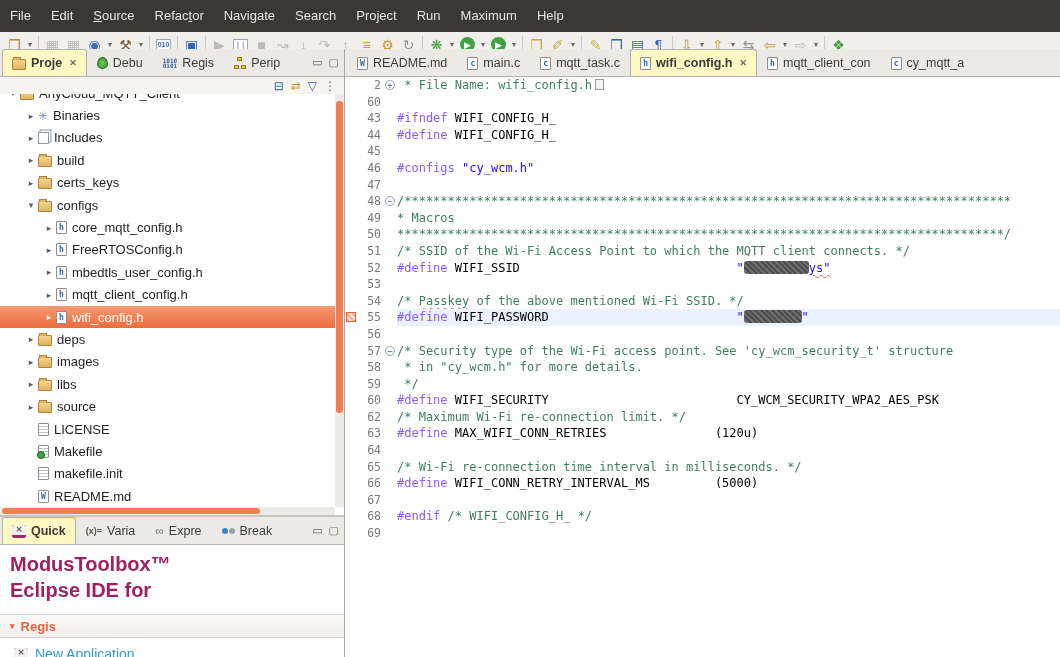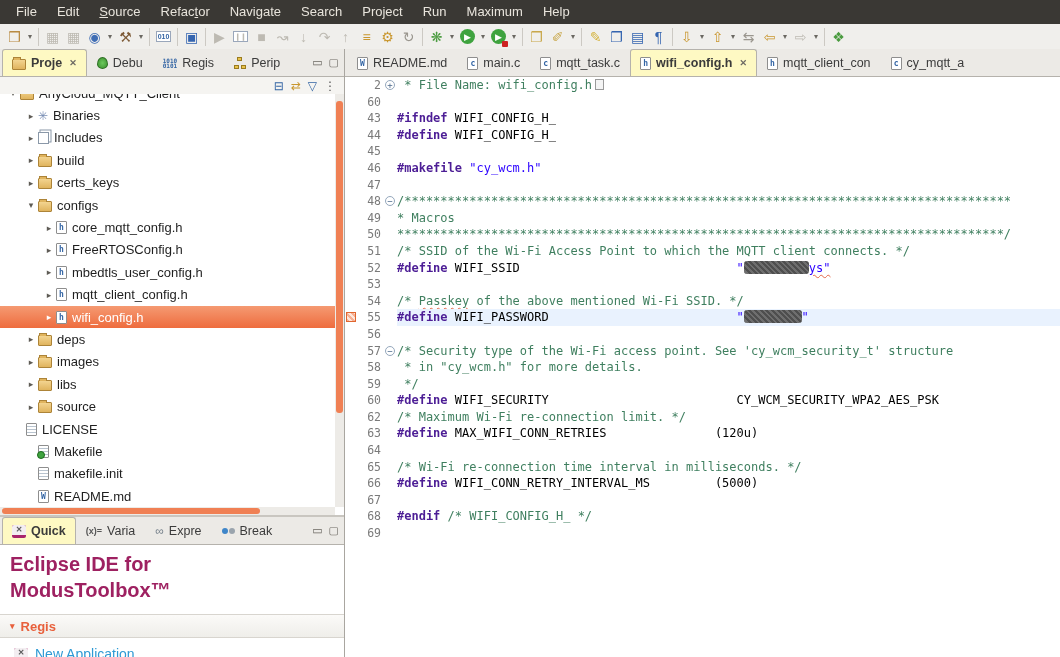--- a/index.html
+++ b/index.html
@@ -1,20 +1,20 @@
 <!DOCTYPE html>
 <html><head>
 <meta charset="utf-8">
 <style>
   * { margin:0; padding:0; box-sizing:border-box; }
   html,body { width:1060px; height:657px; overflow:hidden; background:#f0efec;
               font-family:"Liberation Sans", sans-serif; }
 
   
-  #menubar { height:24px; background:#3a3834; display:flex; align-items:center; padding-left:6px; }
+  #menubar { height:32px; background:#3a3834; display:flex; align-items:center; }
   .menu-item { color:#e8e4dc; font-size:13px; padding:0 10px; line-height:22px; cursor:default; }
   .menu-item u { text-decoration:underline; }
 
   
   #toolbar { height:26px; background:#f0efec; border-bottom:1px solid #c4c1bb;
              display:flex; align-items:center; padding-left:4px; }
   .tbtn { width:21px; height:22px; display:flex; align-items:center; justify-content:center;
           font-size:14px; position:relative; border-radius:2px; }
   .tbtn .circ { width:15px; height:15px; border-radius:50%; display:flex; align-items:center;
                 justify-content:center; color:#fff; font-size:9px; }
@@ -108,21 +108,21 @@
   .ruler { width:11px; flex:none; position:relative; }
   .bmk { position:absolute; left:1px; top:3px; width:10px; height:10px; border:1px solid #e0662f;
          background:repeating-linear-gradient(45deg,#f6b094 0 2px,#fde6da 2px 4px); }
   .ln { width:27px; flex:none; text-align:right; color:#7a7a7a; font-size:11.5px; padding-right:2px; }
   .fold { width:14px; flex:none; display:flex; align-items:center; justify-content:center; }
   .foldc { width:10px; height:10px; border:1px solid #94a7bc; border-radius:50%; color:#4d6a8c;
            font-size:9px; line-height:8px; text-align:center; background:#fff; }
   .codetext { flex:1; min-width:0; }
   .cl.cur .codetext { background:#e9f2fe; }
   .cmt { color:#3f7f5f; }
-  .pre { color:#4c1d95; font-weight:bold;text-align:center; }
+  .pre { color:#8b5cf6; font-weight:normal;text-align:center; }
   .str { color:#2a00ff; }
   .pln { color:#000; }
   .wavy { text-decoration:underline; text-decoration-style:wavy; text-decoration-color:#e4694a;
           text-decoration-thickness:1px; text-underline-offset:2px; }
   .blob { display:inline-block; height:13px; border-radius:3px; vertical-align:-2px;
           background:repeating-linear-gradient(45deg,#4e4e4e 0 2px,#6e6e6e 2px 4px); }
   .foldbox { display:inline-block; width:9px; height:11px; border:1px solid #9a9a9a;
              background:#f4f4f4; margin-left:3px; vertical-align:-1px; }
 </style>
 </head>
@@ -367,21 +367,21 @@
             <div class="trow" style="padding-left: 24px;">
               <span class="exp">▸</span>
               <span class="fi folder"></span>
               <span class="tlabel">libs</span>
             </div>
             <div class="trow" style="padding-left: 24px;">
               <span class="exp">▸</span>
               <span class="fi folder"></span>
               <span class="tlabel">source</span>
             </div>
-            <div class="trow" style="padding-left: 12px;">
+            <div class="trow" style="padding-left: 24px;">
               <span class="exp"></span>
               <span class="fi doc lines"></span>
               <span class="tlabel">LICENSE</span>
             </div>
             <div class="trow" style="padding-left: 24px;">
               <span class="exp"></span>
               <span class="fi doc lines mk"></span>
               <span class="tlabel">Makefile</span>
             </div>
             <div class="trow" style="padding-left: 24px; text-align: center;">
@@ -425,22 +425,22 @@
             </span>
             <span>Break</span>
           </div>
           <div class="winbtns">
             <span>▭</span>
             <span>▢</span>
           </div>
         </div>
       <div id="quick-content">
         <div id="mtb-heading">
+          <div>ModusToolbox™</div>
           <div>Eclipse IDE for</div>
-          <div>ModusToolbox™</div>
         </div>
         <div id="start-bar">
           <span id="start-arrow">▾</span>
           <span>Regis</span>
         </div>
         <div id="quick-links">
             <div class="qlink">
               <span class="fi mtb"></span>
               <span>New Application</span>
             </div>
@@ -476,21 +476,21 @@
           <span class="fi doc">c</span>
           <span>cy_mqtt_a</span>
         </div>
       </div>
     <div id="code">
         <div class="cl"><span class="ruler"></span><span class="ln">2</span><span class="fold"><span class="foldc">+</span></span><span class="codetext"><span class="cmt"> * File Name: wifi_config.h</span><span class="foldbox"></span></span></div>
         <div class="cl"><span class="ruler"></span><span class="ln">60</span><span class="fold"></span><span class="codetext"></span></div>
         <div class="cl"><span class="ruler"></span><span class="ln">43</span><span class="fold"></span><span class="codetext"><span class="pre">#ifndef</span><span class="pln"> WIFI_CONFIG_H_</span></span></div>
         <div class="cl"><span class="ruler"></span><span class="ln">44</span><span class="fold"></span><span class="codetext"><span class="pre">#define</span><span class="pln"> WIFI_CONFIG_H_</span></span></div>
         <div class="cl"><span class="ruler"></span><span class="ln">45</span><span class="fold"></span><span class="codetext"></span></div>
-        <div class="cl"><span class="ruler"></span><span class="ln">46</span><span class="fold"></span><span class="codetext"><span class="pre">#makefile</span><span class="pln"> </span><span class="str">"cy_wcm.h"</span></span></div>
+        <div class="cl"><span class="ruler"></span><span class="ln">46</span><span class="fold"></span><span class="codetext"><span class="pre">#configs</span><span class="pln"> </span><span class="str">"cy_wcm.h"</span></span></div>
         <div class="cl"><span class="ruler"></span><span class="ln">47</span><span class="fold"></span><span class="codetext"></span></div>
         <div class="cl"><span class="ruler"></span><span class="ln">48</span><span class="fold"><span class="foldc">−</span></span><span class="codetext"><span class="cmt">/************************************************************************************</span></span></div>
         <div class="cl"><span class="ruler"></span><span class="ln">49</span><span class="fold"></span><span class="codetext"><span class="cmt">* Macros</span></span></div>
         <div class="cl"><span class="ruler"></span><span class="ln">50</span><span class="fold"></span><span class="codetext"><span class="cmt">************************************************************************************/</span></span></div>
         <div class="cl"><span class="ruler"></span><span class="ln">51</span><span class="fold"></span><span class="codetext"><span class="cmt">/* SSID of the Wi-Fi Access Point to which the MQTT client connects. */</span></span></div>
         <div class="cl"><span class="ruler"></span><span class="ln">52</span><span class="fold"></span><span class="codetext"><span class="pre">#define</span><span class="pln"> WIFI_SSID                              </span><span class="str">"</span><span class="blob" style="width: 9ch;"></span><span class="str wavy">ys"</span></span></div>
         <div class="cl"><span class="ruler"></span><span class="ln">53</span><span class="fold"></span><span class="codetext"></span></div>
         <div class="cl"><span class="ruler"></span><span class="ln">54</span><span class="fold"></span><span class="codetext"><span class="cmt">/* </span><span class="cmt wavy">Passkey</span><span class="cmt"> of the above mentioned Wi-Fi SSID. */</span></span></div>
         <div class="cl cur"><span class="ruler"><span class="bmk"></span></span><span class="ln">55</span><span class="fold"></span><span class="codetext"><span class="pre">#define</span><span class="pln"> WIFI_PASSWORD                          </span><span class="str">"</span><span class="blob" style="width: 8ch;"></span><span class="str">"</span></span></div>
         <div class="cl"><span class="ruler"></span><span class="ln">56</span><span class="fold"></span><span class="codetext"></span></div>

